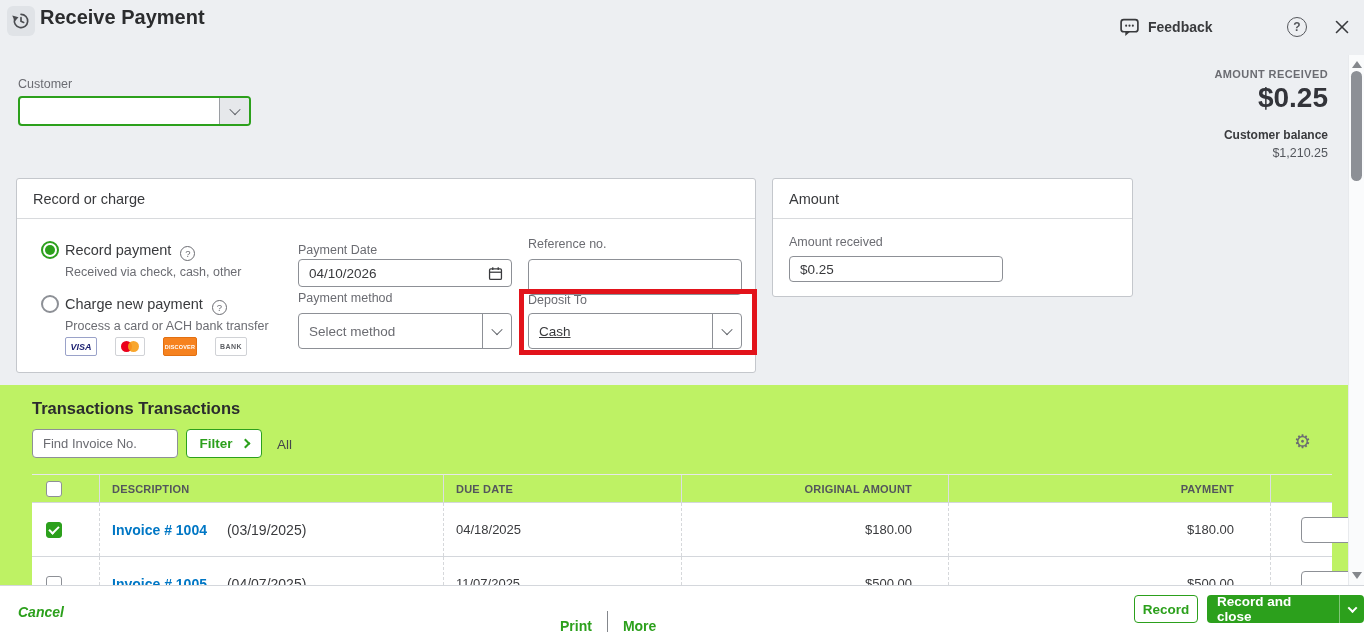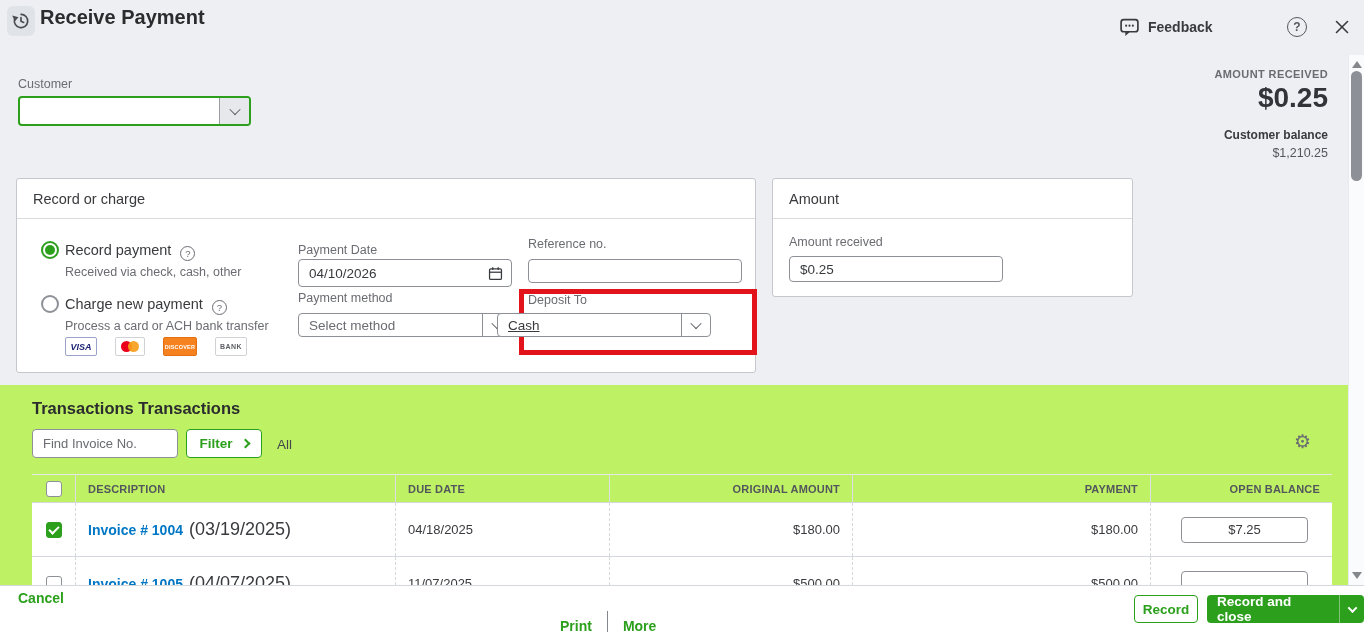--- a/index.html
+++ b/index.html
@@ -50,21 +50,21 @@
   .badge { height:19px; border:1px solid #d0d2d6; border-radius:2px; background:#fff; display:flex; align-items:center; justify-content:center; }
   .badge-visa { width:32px; border-color:#9aa2c9; color:#1a1f71; font-size:9px; font-weight:800; font-style:italic; }
   .badge-mc { width:30px; position:relative; }
   .mc-c1,.mc-c2 { position:absolute; width:11px; height:11px; border-radius:50%; top:3px; }
   .mc-c1 { left:5px; background:#eb001b; }
   .mc-c2 { left:12px; background:#f79e1b; opacity:.92; }
   .badge-disc { width:34px; background:#f6821f; border-color:#e27012; color:#fff; font-size:5.5px; font-weight:800; letter-spacing:.2px; }
   .badge-bank { width:32px; color:#5c5e63; font-size:7px; font-weight:700; letter-spacing:.5px; }
 
   .fld-label { position:absolute; font-size:12.5px; color:#6b6c72; }
-  .tb-input, .sel { position:absolute; width:214px; height:24px; border:1px solid #8d9096; border-radius:4px; background:#fff; }
+  .tb-input, .sel { position:absolute; width:214px; height:36px; border:1px solid #8d9096; border-radius:4px; background:#fff; }
   .tb-input { font-family:inherit; font-size:13.5px; color:#393a3d; padding:0 10px; outline:none; }
   .date-wrap { position:absolute; width:214px; height:28px; }
   .date-wrap input { position:static; width:100%; height:100%; }
   .date-wrap svg { position:absolute; right:8px; top:6px; pointer-events:none; }
   .sel { display:flex; align-items:center; cursor:pointer; }
   .sel-text { flex:1; padding:0 10px; font-size:13.5px; }
   .sel-text.placeholder { color:#6b6c72; }
   .sel-caret { width:29px; align-self:stretch; border-left:1px solid #8d9096; display:flex; align-items:center; justify-content:center; }
   .red-box { position:absolute; left:502px; top:110px; width:238px; height:66px; border:5px solid #e2131b; z-index:5; pointer-events:none; }
 
@@ -72,42 +72,42 @@
   .ot-title { position:absolute; left:32px; top:399px; font-size:16.5px; font-weight:700; color:#2b2c2e; }
   .find-input { position:absolute; left:32px; top:429px; width:146px; height:29px; border:1px solid #8d9096; border-radius:4px; font-family:inherit; font-size:13px; padding:0 10px; color:#393a3d; outline:none; }
   .find-input::placeholder { color:#6b6c72; }
   .filter-btn { position:absolute; left:186px; top:429px; width:76px; height:29px; border:1px solid #2ca01c; border-radius:4px; background:#fff; color:#2ca01c; font-size:13.5px; font-weight:700; display:flex; align-items:center; justify-content:center; gap:9px; cursor:pointer; font-family:inherit; }
   .chev-right { width:7px; height:7px; border-top:2px solid #2ca01c; border-right:2px solid #2ca01c; transform:rotate(45deg); }
   .filter-all { position:absolute; left:277px; top:437px; font-size:13.5px; color:#45474c; }
   .gear { position:absolute; left:1294px; top:432px; font-size:19px; color:#6b6c72; cursor:pointer; line-height:1; }
 
   
   .table { position:absolute; left:32px; top:474px; width:1300px; }
-  .t-head, .t-row { display:grid; grid-template-columns:43px 320px 214px 243px 298px 182px; }
+  .t-head, .t-row { display:grid; grid-template-columns:43px 320px 214px 243px 298px 182px;gap:24px; }
   .t-head { height:29px; border-top:1px solid #e6e8ea; border-bottom:1px solid #d4d7dc; font-size:11px; font-weight:700; color:#53565c; letter-spacing:.2px; }
   .t-head > div { display:flex; align-items:center; padding:0 12px; }
   .t-head > div + div { border-left:1px solid #dcdee1; }
   .t-row { height:54px; border-bottom:1px solid #d4d7dc; background:#fff; }
   .t-row > div { display:flex; align-items:center; padding:0 12px; }
   .t-row > div + div { border-left:1px dashed #d6d8db; }
   .num { justify-content:flex-end; text-align:right; }
   .cell-check { justify-content:center; padding:0 !important; }
   .cb { width:16px; height:16px; border:1.5px solid #8d9096; border-radius:3px; background:#fff; cursor:pointer; position:relative; }
   .cb.checked { background:#2ca01c; border-color:#2ca01c; }
   .cb.checked::after { content:""; position:absolute; left:2.5px; top:3.5px; width:8px; height:4px; border-left:2px solid #fff; border-bottom:2px solid #fff; transform:rotate(-45deg); }
   .inv-link { color:#0077c5; font-size:14px; font-weight:600; cursor:pointer; }
-  .inv-date { font-size:18px; color:#393a3d; margin-left:6px; }
+  .inv-date { font-size:14px; color:#393a3d; margin-left:20px; }
   .cell-txt { font-size:13px; color:#393a3d; }
   .pay-cell { justify-content:flex-end; padding-right:24px !important; }
   .pay-input { width:127px; height:26px; border:1px solid #8d9096; border-radius:4px; font-family:inherit; font-size:13px; text-align:center; padding:0 8px; color:#393a3d; outline:none; }
 
   
   .footer { position:absolute; left:0; bottom:0; width:1364px; height:47px; background:#fff; border-top:1px solid #d4d7dc; z-index:10; }
   .link-green { color:#2ca01c; font-size:14px; font-weight:700; cursor:pointer; }
-  .f-cancel { position:absolute; left:18px; top:4px; }
+  .f-cancel { position:absolute; left:18px; top:18px;font-style:italic; }
   .f-center { position:absolute; left:560px; top:26px; height:28px; display:flex; align-items:center; }
   .f-divider { width:1px; height:30px; background:#84878c; margin:0 15px; }
   .btn-record { position:absolute; left:1134px; top:9px; width:64px; height:28px; background:#fff; border:1px solid #2ca01c; border-radius:4px; color:#2ca01c; font-size:13.5px; font-weight:700; cursor:pointer; font-family:inherit; }
   .btn-rc { position:absolute; left:1207px; top:9px; height:28px; display:flex; background:#2ca01c; border-radius:4px; color:#fff; cursor:pointer; align-items:stretch; }
   .btn-rc-main { display:flex; align-items:center; padding:0 10px; font-size:13.5px; font-weight:700; }
   .btn-rc-caret { width:25px; border-left:1px solid rgba(255,255,255,.4); display:flex; align-items:center; justify-content:center; }
   .chev-down-w { width:7px; height:7px; border-right:2px solid #fff; border-bottom:2px solid #fff; transform:rotate(45deg) translate(-1px,-1px); }
 
   
   .scrollbar { position:absolute; right:0; top:55px; width:16px; height:530px; background:#fafbfc; border-left:1px solid #e8eaed; z-index:11; }
@@ -209,21 +209,21 @@
       <span class="sel-caret">
           <span class="chev-down"></span>
         </span>
     </div>
 
     <div class="fld-label" style="left:511px; top:58px;">Reference no.</div>
     <input class="tb-input" style="left: 511px; top: 80px;" value="">
 
     <div class="red-box"></div>
     <div class="fld-label" style="left:511px; top:114px; z-index:6;">Deposit To</div>
-    <div class="sel" style="left:480px; top:134px; z-index:6;text-decoration:underline;">
+    <div class="sel" style="left:511px; top:134px; z-index:6;text-decoration:underline;">
       <span class="sel-text">Cash</span>
       <span class="sel-caret">
           <span class="chev-down"></span>
         </span>
     </div>
   </div>
 
   <div class="panel panel-amount">
     <div class="panel-head">Amount</div>
     <div class="fld-label" style="left:16px; top:56px;">Amount received</div>

